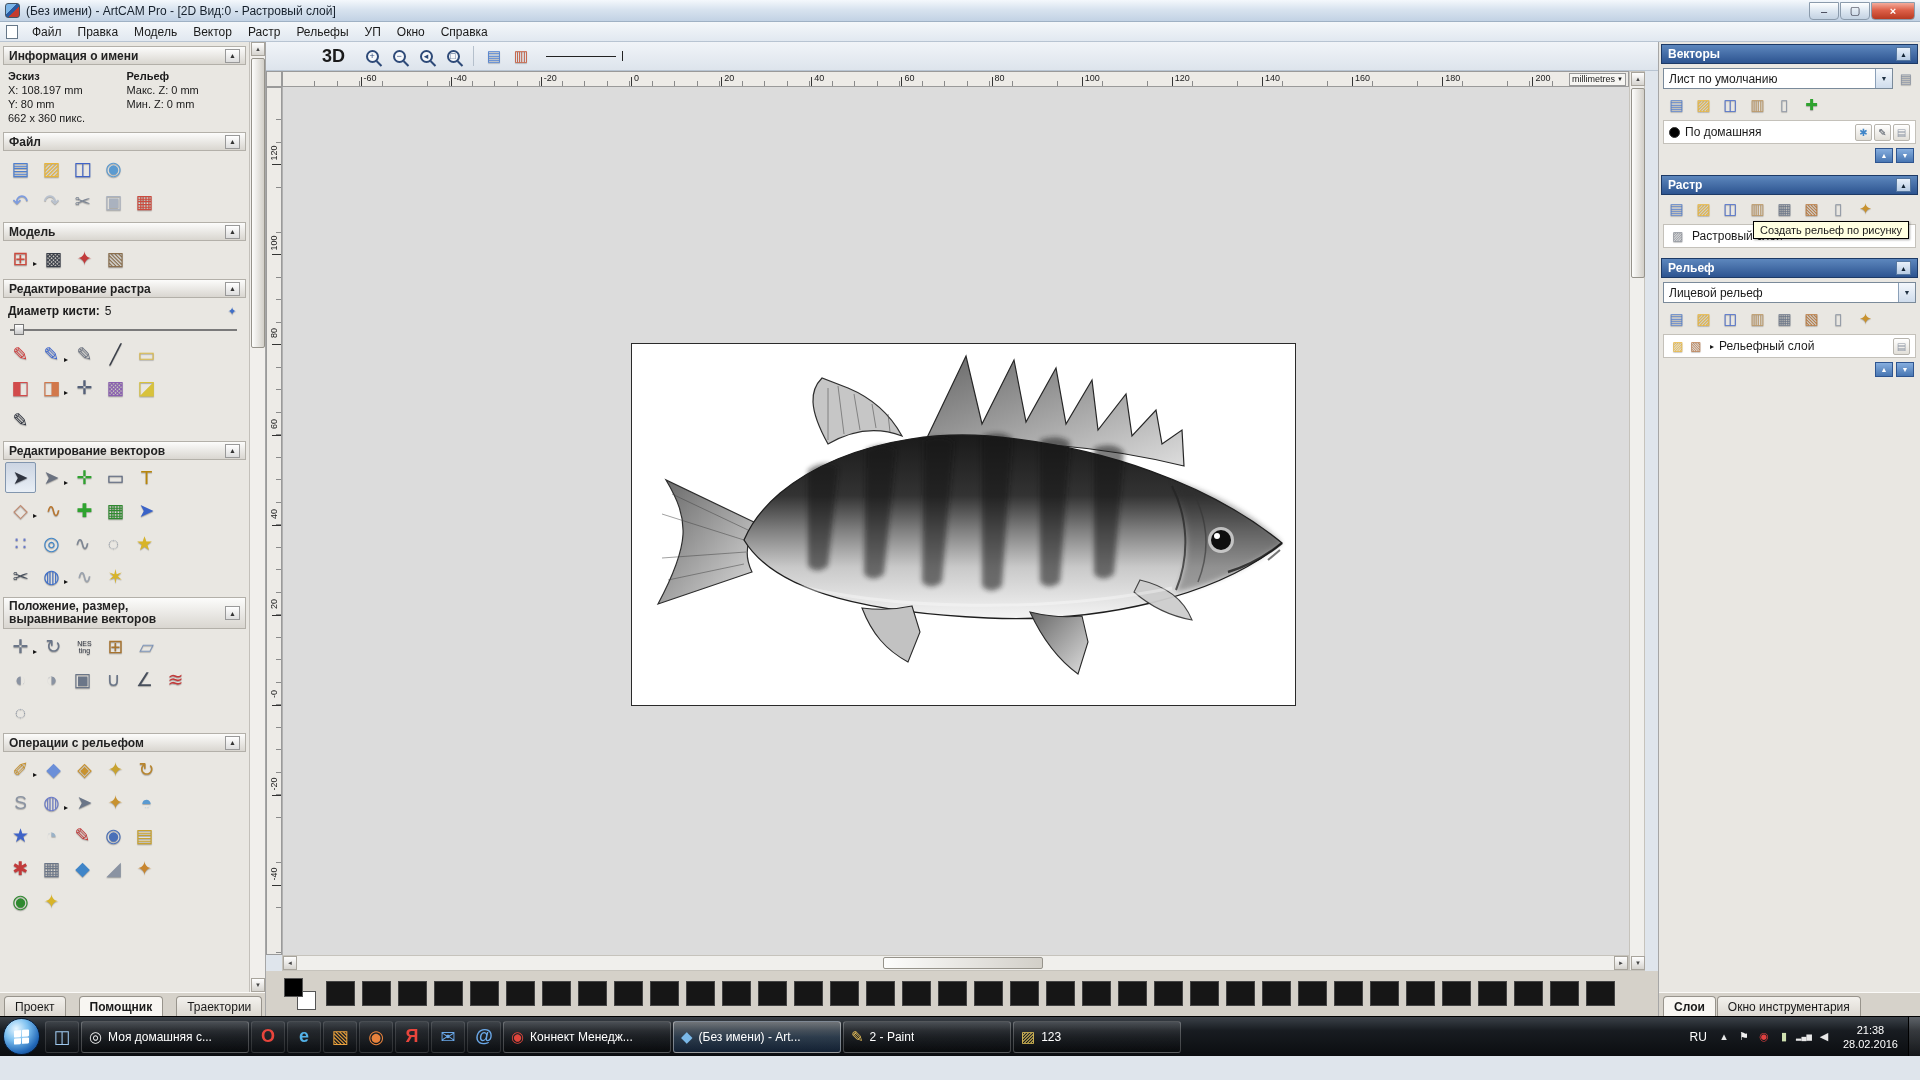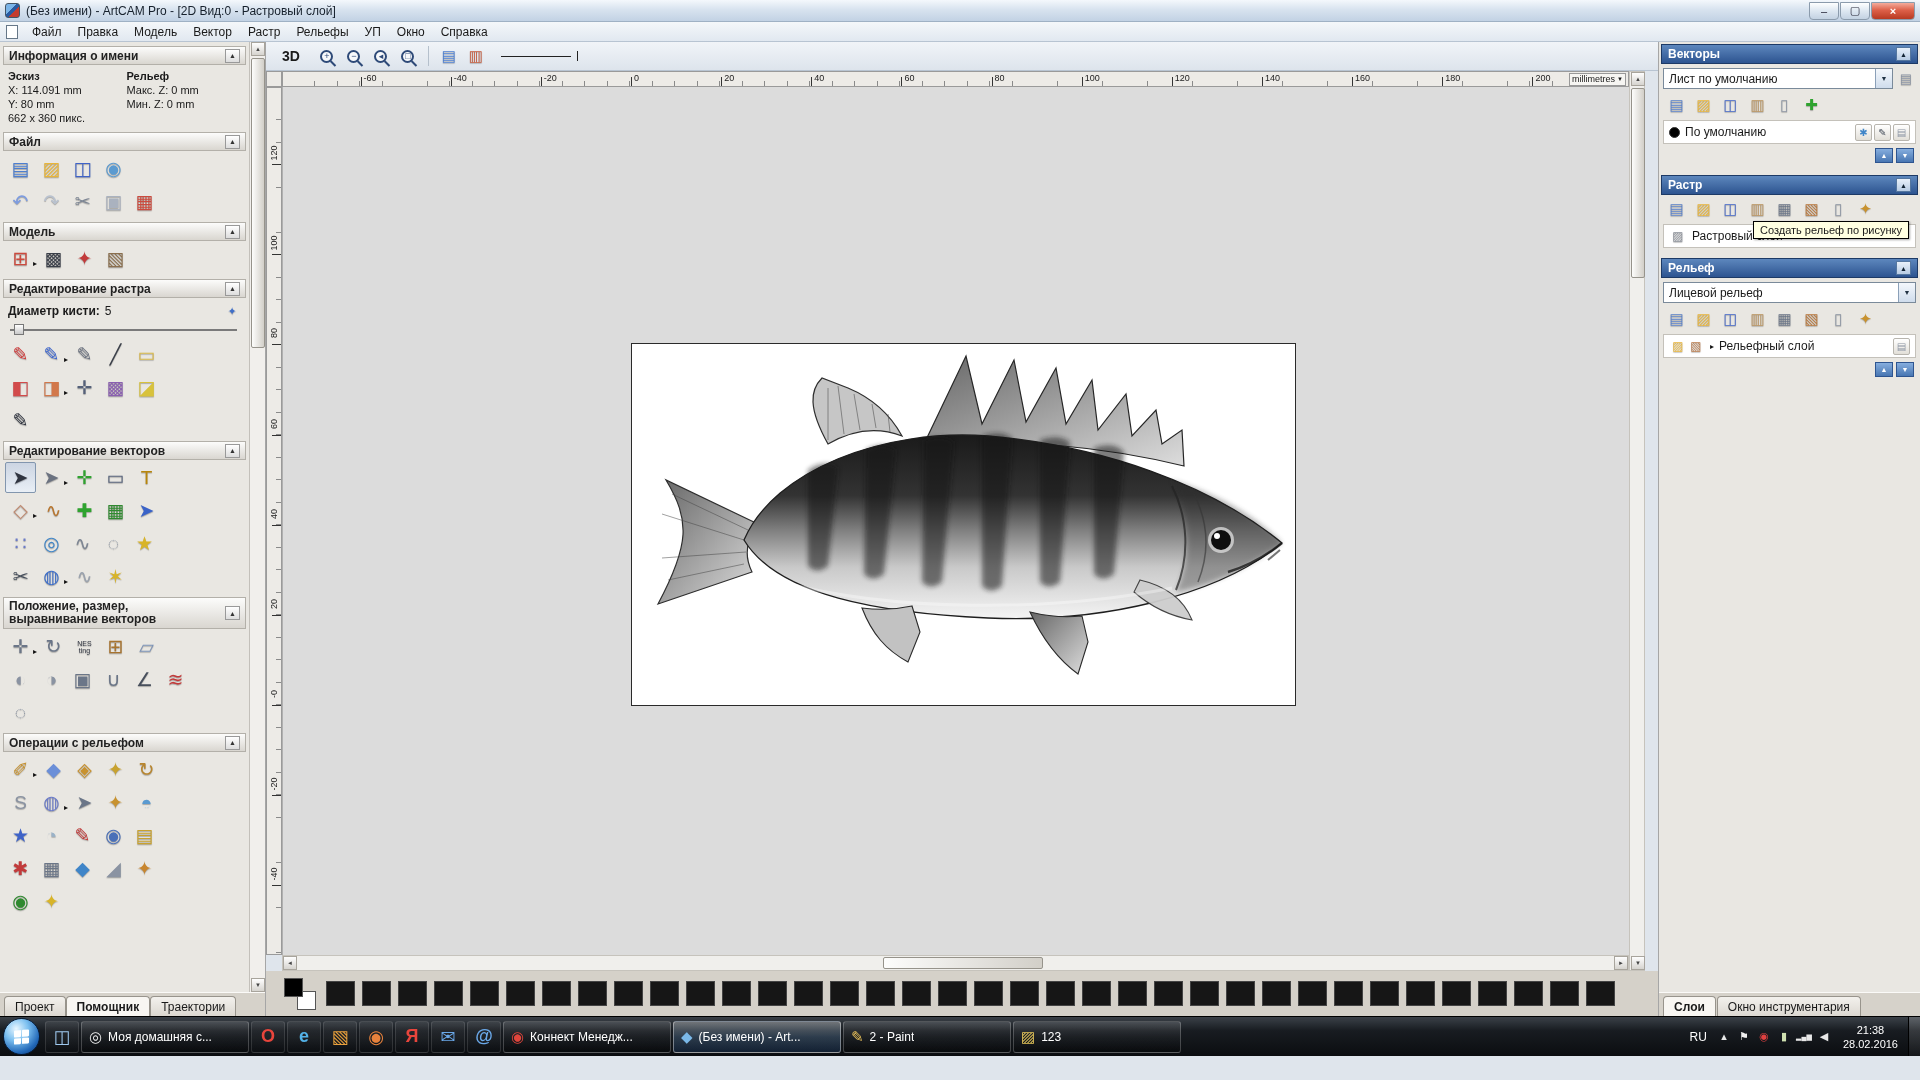--- a/index.html
+++ b/index.html
@@ -49,21 +49,21 @@
   .tab{border:1px solid #98948c;border-bottom:none;background:linear-gradient(#f3f1ed,#dcd8d1);padding:3px 10px 2px;border-radius:4px 4px 0 0;font-size:12px;white-space:nowrap;}
   .tab.active{background:#f8f6f2;font-weight:bold;}
 
   
   .lp-scroll{position:absolute;right:0;top:0;bottom:24px;width:16px;background:#f1efec;border-left:1px solid #c3c0ba;}
   .sb-btn{position:absolute;width:14px;height:14px;left:1px;background:linear-gradient(#fefefe,#d6d4cf);border:1px solid #a8a49c;font-size:6px;color:#444;display:flex;align-items:center;justify-content:center;}
   .sb-thumb{position:absolute;left:1px;width:14px;background:linear-gradient(90deg,#fdfdfc,#d2cfc8);border:1px solid #96938b;border-radius:2px;}
 
   
   .toolbar{position:absolute;left:0;right:0;top:0;height:29px;background:linear-gradient(#f1f4f8,#dde4ec);border-bottom:1px solid #b8c4d2;display:flex;align-items:center;padding:0 10px;gap:3px;}
-  .btn3d{font-weight:bold;font-size:14px;padding:1px 6px;margin-right:6px;}
+  .btn3d{font-weight:bold;font-size:18px;padding:1px 6px;margin-right:6px;margin-left:40px;}
   .toolbar .tool{width:24px;height:24px;}
   .toolbar .g{font-size:15px;}
   .tool.mag .g{width:13px;height:13px;border:2px solid #2e4a78;border-radius:50%;display:flex;align-items:center;justify-content:center;font-size:9px;color:#2e4a78;background:rgba(255,255,255,.65);position:relative;text-shadow:none;}
   .tool.mag .g::after{content:"";position:absolute;width:2px;height:7px;background:#2e4a78;bottom:-6px;right:-3px;transform:rotate(-45deg);}
   .tb-sep{width:1px;height:20px;background:#b5c0cc;margin:0 5px;}
   .line-widget{position:relative;width:84px;height:18px;margin-left:8px;}
   .line-widget i{position:absolute;left:2px;right:12px;top:9px;height:1px;background:#222;}
   .line-widget::after{content:"";position:absolute;right:5px;top:4px;width:1px;height:10px;background:#222;}
 
   
@@ -175,21 +175,21 @@
     <div class="left-panel">
       <div class="lp-content">
 
         <div class="sec-h">
           <span>Информация о имени</span>
           <span class="collapse">▲</span>
         </div>
         <div class="info-grid">
           <div>
             <div class="b">Эскиз</div>
-            <div>X: 114.091 mm</div>
+            <div>X: 108.197 mm</div>
             <div>Y: 80 mm</div>
             <div>662 x 360 пикс.</div>
           </div>
           <div>
             <div class="b">Рельеф</div>
             <div>Макс. Z: 0 mm</div>
             <div>Мин. Z: 0 mm</div>
           </div>
         </div>
 
@@ -514,21 +514,21 @@
           </div>
       </div>
 
       <div class="lp-scroll">
         <span class="sb-btn" style="top:0">▲</span>
         <span class="sb-thumb" style="top:16px;height:290px"></span>
         <span class="sb-btn" style="bottom:0">▼</span>
       </div>
 
       <div class="lp-tabs">
-        <span style="display:flex;gap:0">
+        <span style="display:flex;gap:13px">
             <span class="tab">Проект</span>
             <span class="tab active">Помощник</span>
             <span class="tab">Траектории</span>
           </span>
       </div>
     </div>
 
     <div class="center">
 
       <div class="toolbar">
@@ -758,21 +758,21 @@
             </span>
             <span class="tool">
               <span class="g" style="color: rgb(138, 147, 162);">▯</span>
             </span>
             <span class="tool">
               <span class="g" style="color: rgb(47, 163, 47);">✚</span>
             </span>
           </div>
         <div class="layer-row">
           <span class="chip" style="background: rgb(0, 0, 0);"></span>
-          <span>По умолчанию</span>
+          <span>По домашняя</span>
           <span class="lr-btns">
               <span class="tool">
                 <span class="g" style="color: rgb(63, 133, 200);">✱</span>
               </span>
               <span class="tool">
                 <span class="g" style="color: rgb(71, 79, 92);">✎</span>
               </span>
               <span class="tool">
                 <span class="g" style="color: rgb(138, 147, 162);">▤</span>
               </span>

